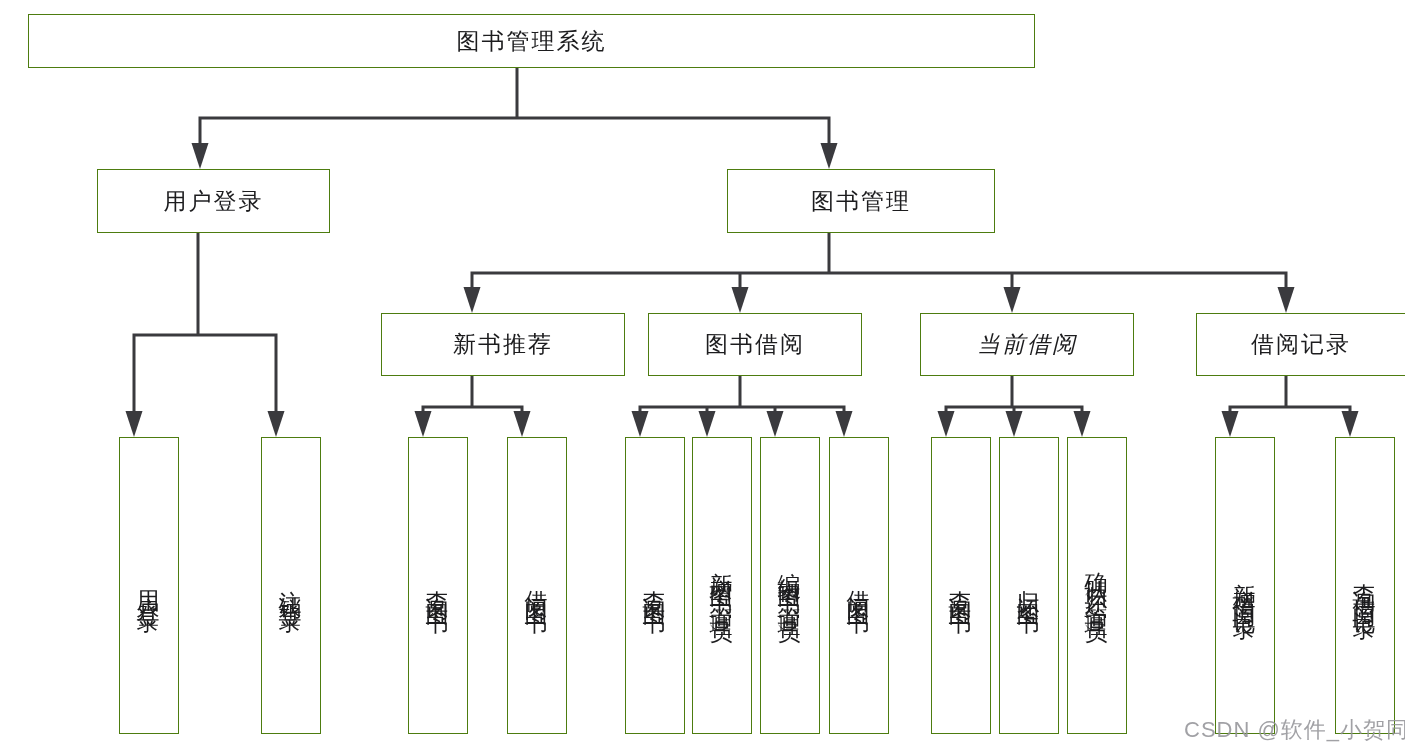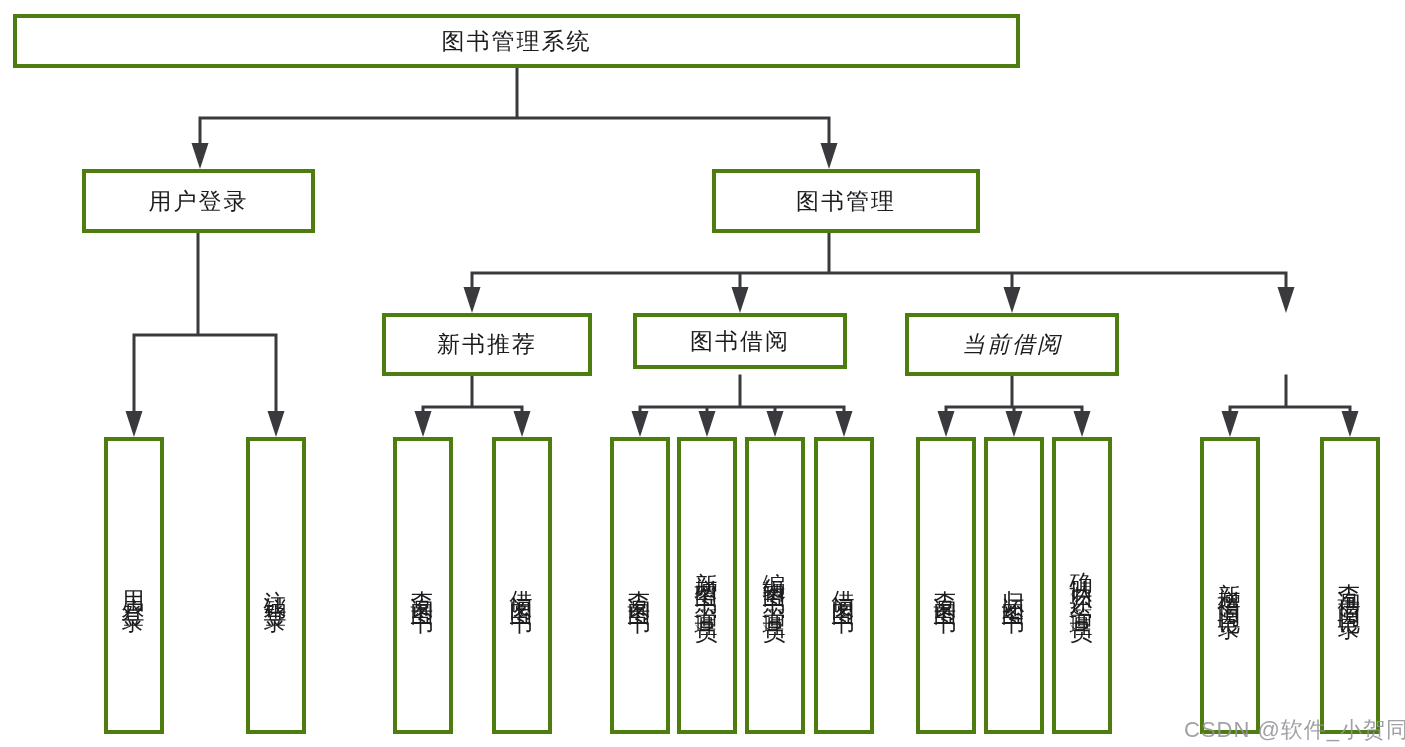--- a/index.html
+++ b/index.html
@@ -20,29 +20,30 @@
     position: absolute;
     left: 0;
     top: 0;
     width: 1405px;
     height: 747px;
     pointer-events: none;
   }
   .node {
     position: absolute;
     box-sizing: border-box;
-    border: 4px solid #4d7c0f;
+    border: 1px solid #4d7c0f;
     background: #ffffff;
     display: flex;
     align-items: center;
     justify-content: center;
     font-size: 23px;
     letter-spacing: 2px;
     white-space: nowrap;
     z-index: 2;
+    margin-left: 15px;
   }
   .node.vert {
     writing-mode: vertical-rl;
     text-orientation: mixed;
     letter-spacing: 7px;
     font-size: 23px;
     white-space: normal;
   }
   .watermark {
     position: absolute;
@@ -91,23 +92,24 @@
       <polygon points="1221.5,411 1238.5,411 1230,437"></polygon>
       <polygon points="1341.5,411 1358.5,411 1350,437"></polygon>
     </g>
   </svg>
 
   <div class="node" style="left:13px; top:14px; width:1007px; height:54px;">图书管理系统</div>
 
   <div class="node" style="left:82px; top:169px; width:233px; height:64px;">用户登录</div>
   <div class="node" style="left:712px; top:169px; width:268px; height:64px;">图书管理</div>
 
-  <div class="node" style="left:382px; top:313px; width:210px; height:63px;">新书推荐</div>
-  <div class="node" style="left:633px; top:313px; width:214px; height:56px;">图书借阅</div>
+  <div class="node" style="left:366px; top:313px; width:244px; height:63px;">新书推荐</div>
+  <div class="node" style="left:633px; top:313px; width:214px; height:63px;">图书借阅</div>
   <div class="node" style="left:905px; top:313px; width:214px; height:63px;font-style:italic;">当前借阅</div>
+  <div class="node" style="left:1181px; top:313px; width:210px; height:63px;">借阅记录</div>
 
   <div class="node vert" style="left:104px; top:437px; width:60px; height:297px;">用户登录</div>
   <div class="node vert" style="left:246px; top:437px; width:60px; height:297px;">注销登录</div>
 
   <div class="node vert" style="left:393px; top:437px; width:60px; height:297px;">查询图书</div>
   <div class="node vert" style="left:492px; top:437px; width:60px; height:297px;">借阅图书</div>
 
   <div class="node vert" style="left:610px; top:437px; width:60px; height:297px;">查询图书</div>
   <div class="node vert" style="left:677px; top:437px; width:60px; height:297px;">新增图书（管理员）</div>
   <div class="node vert" style="left:745px; top:437px; width:60px; height:297px;">编辑图书（管理员）</div>

